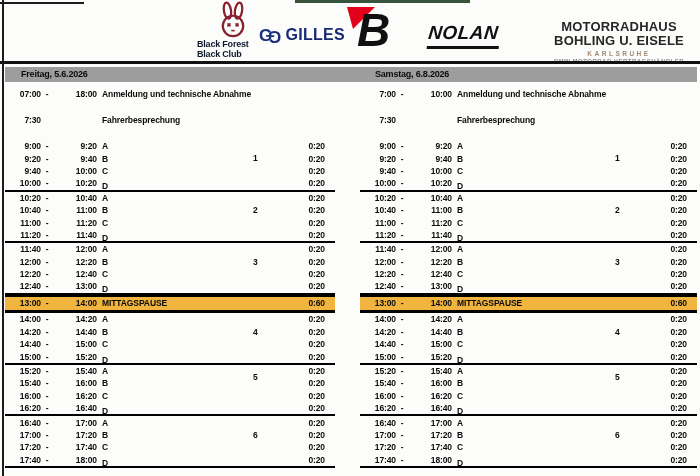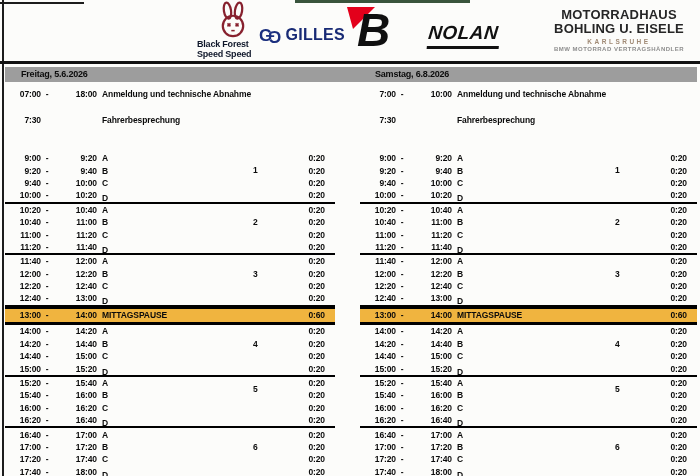--- a/index.html
+++ b/index.html
@@ -29,21 +29,21 @@
   .gilles-icon .g2{display:inline-block;transform:rotate(180deg) translateY(-1px);}
   .gilles-word{font-size:16px;font-weight:900;letter-spacing:0.3px;margin-left:4px;color:#182a75;text-align:right;}
 
   .bstone{position:absolute;left:344px;top:4px;}
   .nolan{position:absolute;left:428px;top:22px;}
   .nolan-word{
     display:inline-block;font-size:19px;font-weight:900;font-style:italic;
     letter-spacing:0.5px;color:#111;border-bottom:3px solid #111;
     padding:0 2px 2px 0;transform:skewX(-6deg);
   }
-  .dealer{position:absolute;left:540px;top:8px;width:158px;text-align:center;color:#262626;}
+  .dealer{position:absolute;left:540px;top:20px;width:158px;text-align:center;color:#262626;}
   .dealer-l1{font-size:13px;font-weight:800;letter-spacing:0.2px;line-height:14px;}
   .dealer-l2{font-size:13px;font-weight:800;letter-spacing:0.2px;line-height:14px;}
   .dealer-l3{font-size:6.5px;font-weight:700;letter-spacing:2.5px;color:#a08a75;margin-top:2px;}
   .dealer-l4{font-size:6px;font-weight:700;letter-spacing:0.5px;color:#8d8d8d;margin-top:1px;}
 
   .hdr-divider{position:absolute;left:0;top:61px;width:700px;height:3px;background:#121212;}
 
   
   .daybar{position:absolute;left:5px;top:67px;width:692px;height:15px;background:#9d9d9d;}
   .daybar span{position:absolute;top:2px;font-size:9px;font-weight:700;letter-spacing:-0.2px;color:#0b0b0b;padding-left:12px;}
@@ -56,21 +56,21 @@
   .day-table.right{width:337px;}
 
   .row{display:flex;align-items:center;height:12.4px;font-size:8.5px;font-weight:700;letter-spacing:-0.1px;}
   .c-start{width:36px;text-align:right;white-space:nowrap;}
   .c-dash{width:12px;text-align:center;}
   .c-end{width:44px;text-align:right;white-space:nowrap;}
   .c-group{margin-left:5px;flex:1;white-space:nowrap;}
   .c-dur{width:40px;text-align:right;padding-right:10px;white-space:nowrap;}
 
   .reg-row{margin-top:5px;height:13px;}
-  .brief-row{margin-top:13px;height:13px;margin-bottom:26px;}
+  .brief-row{margin-top:13px;height:13px;margin-bottom:14px;}
 
   .block{position:relative;border-bottom:2.5px solid #000;}
   .round{position:absolute;right:62px;width:20px;height:12.4px;line-height:12.4px;
          font-size:8.5px;font-weight:700;text-align:left;}
   .g-D{display:inline-block;transform:translateY(3px);}
 
   .lunch{height:13.5px;background:#f0b43f;border-top:2px solid #000;border-bottom:3px solid #000;}
 </style>
 </head>
 <body>
@@ -92,21 +92,21 @@
         </g>
         <g stroke="#87212e" stroke-width="1.8">
           <line x1="13.5" y1="26" x2="17" y2="29.5"></line>
             <line x1="17" y1="26" x2="13.5" y2="29.5"></line>
           <line x1="23" y1="26" x2="26.5" y2="29.5"></line>
             <line x1="26.5" y1="26" x2="23" y2="29.5"></line>
           <line x1="18" y1="34.5" x2="22" y2="34.5"></line>
         </g>
       </svg>
       <div class="bfsc-line">Black Forest</div>
-      <div class="bfsc-line">Speed Speed</div>
+      <div class="bfsc-line">Black Club</div>
     </div>
 
     <div class="gilles">
       <span class="gilles-icon"><span class="g1">G</span><span class="g2">G</span></span>
       <span class="gilles-word">GILLES</span>
     </div>
 
     <div class="bstone">
       <svg width="54" height="48" viewBox="0 0 54 48">
         <polygon fill="#e3001b" points="3,3 31,3 9,25"></polygon>

